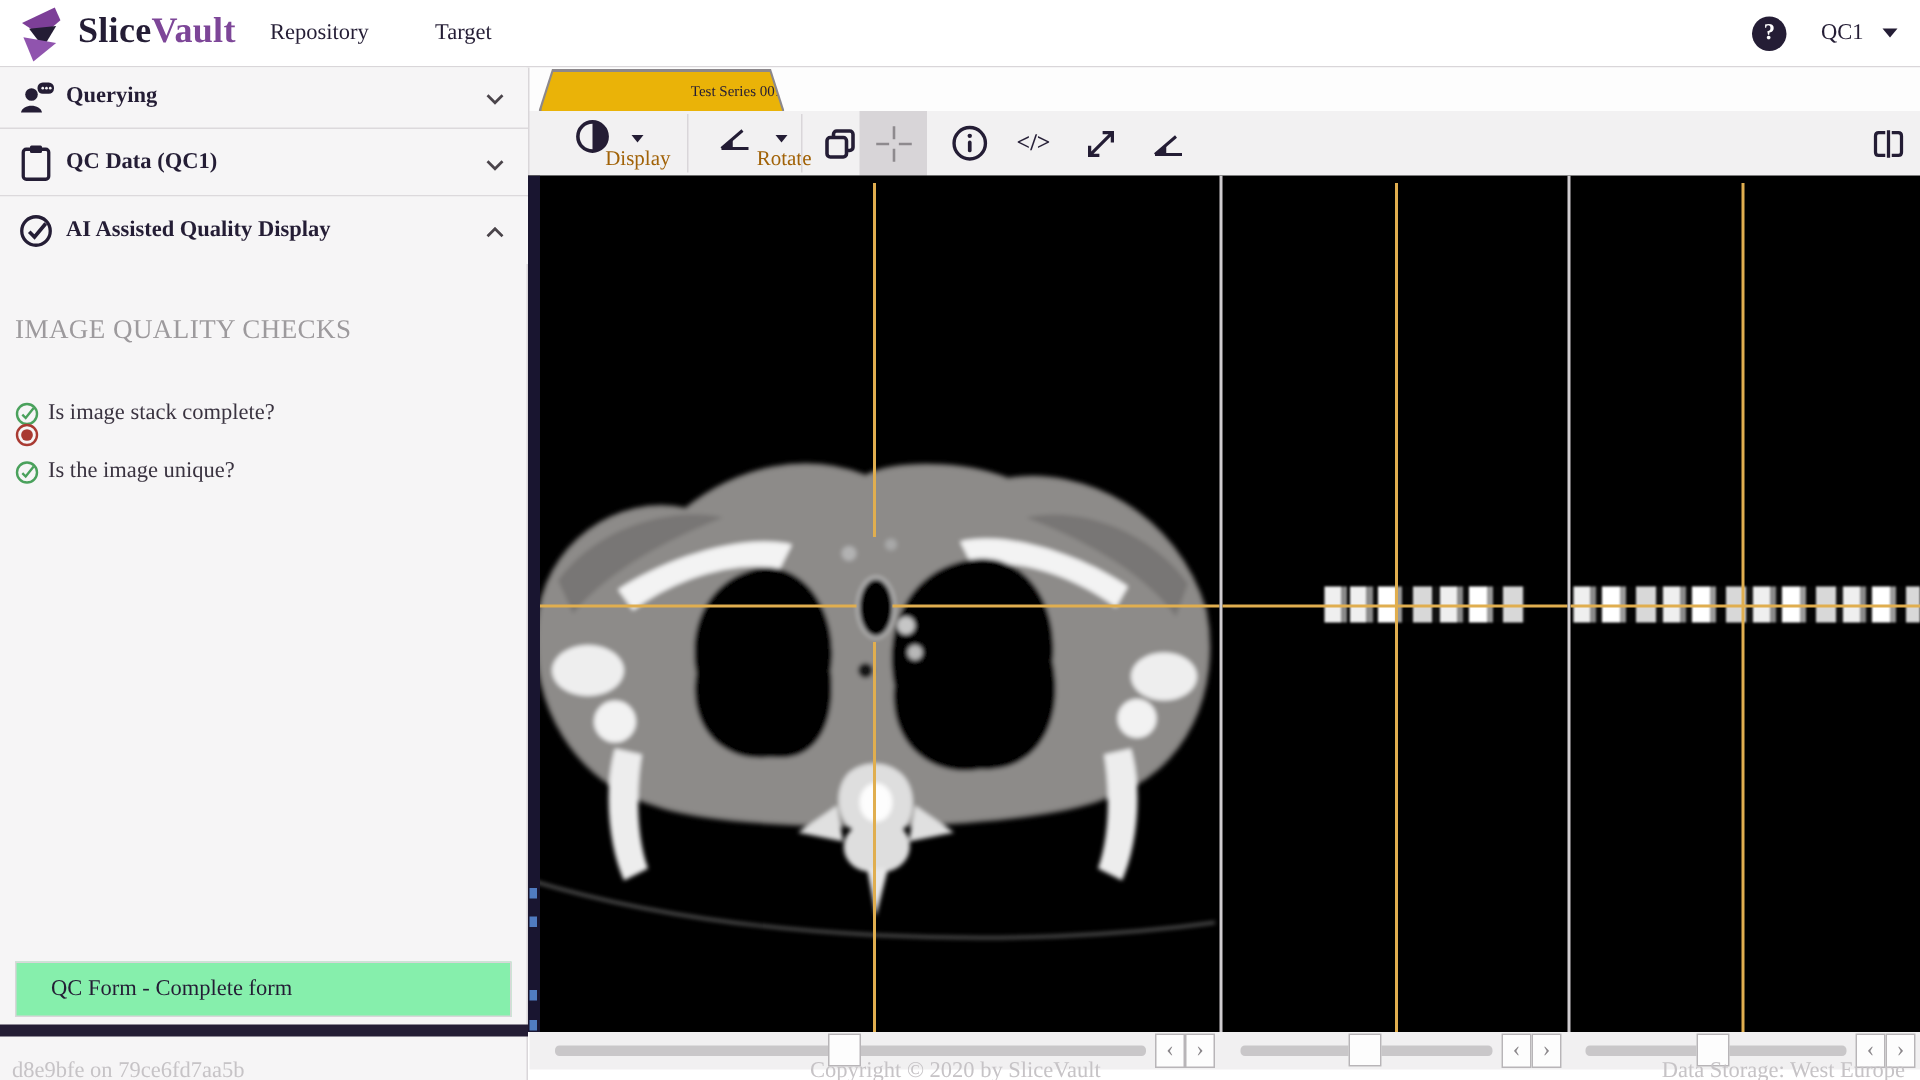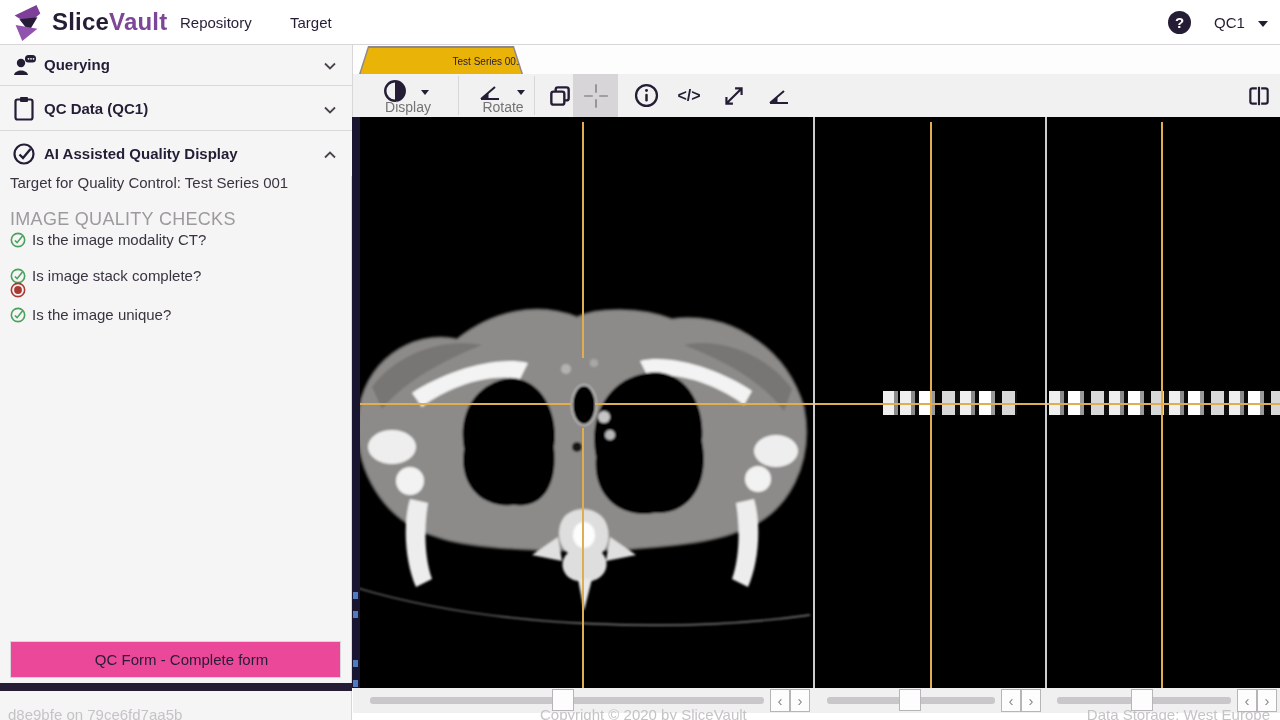--- a/index.html
+++ b/index.html
@@ -1,42 +1,42 @@
 <!DOCTYPE html>
 <html><head>
 <meta charset="utf-8">
 <style>
   html,body{margin:0;padding:0;background:#fff;}
   #app{position:relative;width:1280px;height:720px;overflow:hidden;
-       font-family:Liberation Sans, sans-serif;color:#241d35;background:#fff;}
+       font-family:Liberation Serif, serif;color:#241d35;background:#fff;}
   .abs{position:absolute;}
   
   #topnav{left:0;top:0;width:1280px;height:45px;background:#fff;border-bottom:1px solid #d9d6d9;box-sizing:border-box;}
   .brand-text{font-size:24px;font-weight:600;letter-spacing:.2px;}
   .nav-link{font-size:15px;line-height:45px;cursor:pointer;}
   .caret{display:inline-block;width:0;height:0;border-left:5px solid transparent;border-right:5px solid transparent;border-top:6px solid #241d35;vertical-align:middle;}
   
-  #sidebar{left:0;top:45px;width:352px;height:675px;background:#f6f5f6;border-right:1px solid #d9d6d9;box-sizing:border-box;text-align:center;}
+  #sidebar{left:0;top:45px;width:352px;height:675px;background:#f6f5f6;border-right:1px solid #d9d6d9;box-sizing:border-box;}
   .side-row{position:absolute;left:0;width:352px;border-bottom:1px solid #dcd9dc;box-sizing:border-box;cursor:pointer;background:#f6f5f6;}
   .side-label{position:absolute;left:44px;font-size:15px;font-weight:700;}
   .side-icon{position:absolute;left:12px;}
   .side-chevron{position:absolute;right:14px;}
   .check-row{position:absolute;left:10px;height:25px;width:335px;}
   .ck{position:absolute;left:0;top:3px;}
   .ck-label{position:absolute;left:22px;top:2px;font-size:15px;color:#3a3340;white-space:nowrap;}
   
   #tabstrip{left:352px;top:45px;width:928px;height:29px;background:#fdfdfd;border-left:1px solid #d9d6d9;box-sizing:border-box;}
   .tab-outer{position:absolute;left:6px;top:1px;width:164px;height:28px;background:#8c888c;
              clip-path:polygon(9px 0,155px 0,164px 28px,0 28px);}
   .tab-inner{position:absolute;left:1.5px;top:1.5px;width:161px;height:26.5px;background:#eab308;
              clip-path:polygon(8.5px 0,152.5px 0,161px 26.5px,0 26.5px);
              text-align:right;font-size:10px;line-height:28px;}
   #toolbar{left:352px;top:74px;width:928px;height:43px;background:#f2f1f2;border-left:1px solid #d9d6d9;box-sizing:border-box;}
   .tool-sep{position:absolute;top:2px;width:1px;height:39px;background:#d9d6d9;}
-  .tool-label{position:absolute;width:100%;bottom:2px;text-align:center;font-size:14px;color:#737373;}
+  .tool-label{position:absolute;width:100%;bottom:2px;text-align:right;font-size:14px;color:#a16207;}
   .tbtn{position:absolute;top:0;height:43px;cursor:pointer;}
   .icon-btn{position:absolute;top:0;height:43px;display:flex;align-items:center;justify-content:center;cursor:pointer;}
   .mini-caret{display:inline-block;width:0;height:0;border-left:4.5px solid transparent;border-right:4.5px solid transparent;border-top:5.5px solid #241d35;}
   
   #viewer{left:352px;top:117px;width:928px;height:571px;background:#000;overflow:hidden;}
   .pane-divider{position:absolute;top:0;width:2px;height:571px;background:#cfcccf;}
   .xline{position:absolute;background:#e0ae4f;}
   .mpr-strip{position:absolute;top:274px;height:24px;filter:blur(.6px);
      background:repeating-linear-gradient(90deg,#efefef 0 11px,#8a8a8a 11px 15px,#0b0b0b 15px 19px,#ffffff 19px 31px,#9a9a9a 31px 35px,#050505 35px 42px,#d8d8d8 42px 55px,#111 55px 60px);}
   .edge-strip{left:0px;top:0;width:8px;height:571px;background:#191530;position:absolute;}
@@ -107,31 +107,23 @@
       <svg class="side-icon" style="top:11px" width="24" height="24" viewBox="0 0 24 24">
         <circle cx="12" cy="12" r="9.5" fill="none" stroke="#241d35" stroke-width="2.2"></circle>
         <polyline points="7.5,12.5 11,16 18.5,7" fill="none" stroke="#241d35" stroke-width="2.4"></polyline>
       </svg>
       <span class="side-label" style="top:14px">AI Assisted Quality Display</span>
       <svg class="side-chevron" style="top:16px" width="16" height="16" viewBox="0 0 16 16">
         <polyline points="3,10.5 8,5.5 13,10.5" fill="none" stroke="#4a444a" stroke-width="1.8"></polyline>
       </svg>
     </div>
 
-    <div class="abs" style="left:10px;top:129px;font-size:15px;color:#3a3340;white-space:nowrap">Target for Quality Control: Test Series 001</div>
 
     <div class="abs" style="left:10px;top:164px;font-size:18px;color:#9d9a9d;letter-spacing:.3px">IMAGE QUALITY CHECKS</div>
 
-    <div class="check-row" style="top:184px">
-      <svg class="ck" width="16" height="16" viewBox="0 0 18 18">
-        <circle cx="9" cy="9" r="7.5" fill="none" stroke="#4aa15c" stroke-width="1.8"></circle>
-        <polyline points="5.5,9.5 8,12 14,4.5" fill="none" stroke="#4aa15c" stroke-width="1.8"></polyline>
-      </svg>
-      <span class="ck-label">Is the image modality CT?</span>
-    </div>
     <div class="check-row" style="top:220px">
       <svg class="ck" width="16" height="16" viewBox="0 0 18 18">
         <circle cx="9" cy="9" r="7.5" fill="none" stroke="#4aa15c" stroke-width="1.8"></circle>
         <polyline points="5.5,9.5 8,12 14,4.5" fill="none" stroke="#4aa15c" stroke-width="1.8"></polyline>
       </svg>
       <span class="ck-label">Is image stack complete?</span>
     </div>
     <div class="check-row" style="top:234px">
       <svg class="ck" width="16" height="16" viewBox="0 0 18 18">
         <circle cx="9" cy="9" r="7.5" fill="none" stroke="#a93a32" stroke-width="1.8"></circle>
@@ -139,22 +131,22 @@
       </svg>
     </div>
     <div class="check-row" style="top:259px">
       <svg class="ck" width="16" height="16" viewBox="0 0 18 18">
         <circle cx="9" cy="9" r="7.5" fill="none" stroke="#4aa15c" stroke-width="1.8"></circle>
         <polyline points="5.5,9.5 8,12 14,4.5" fill="none" stroke="#4aa15c" stroke-width="1.8"></polyline>
       </svg>
       <span class="ck-label">Is the image unique?</span>
     </div>
 
-    <div class="abs" style="left:10px;top:596px;width:331px;height:37px;background:#ec4899;border:1px solid #d9d6d9;box-sizing:border-box;
-                 font-size:15px;line-height:35px;padding-left:12px;cursor:pointer">QC Form - Complete form</div>
+    <div class="abs" style="left:10px;top:596px;width:331px;height:37px;background:#86efac;border:1px solid #d9d6d9;box-sizing:border-box;
+                 font-size:15px;line-height:35px;padding-left:23px;cursor:pointer">QC Form - Complete form</div>
 
     <div class="abs" style="left:0;top:638px;width:352px;height:8px;background:#241d35"></div>
   </div>
 
   <div class="abs" id="tabstrip">
     <div class="tab-outer">
       <div class="tab-inner">Test Series 001</div>
     </div>
   </div>
 

